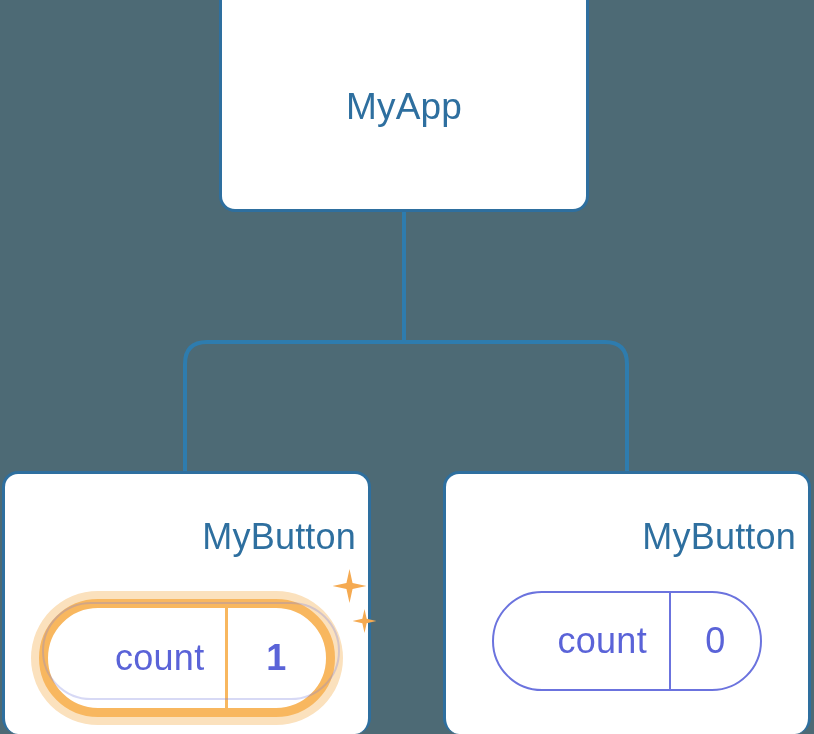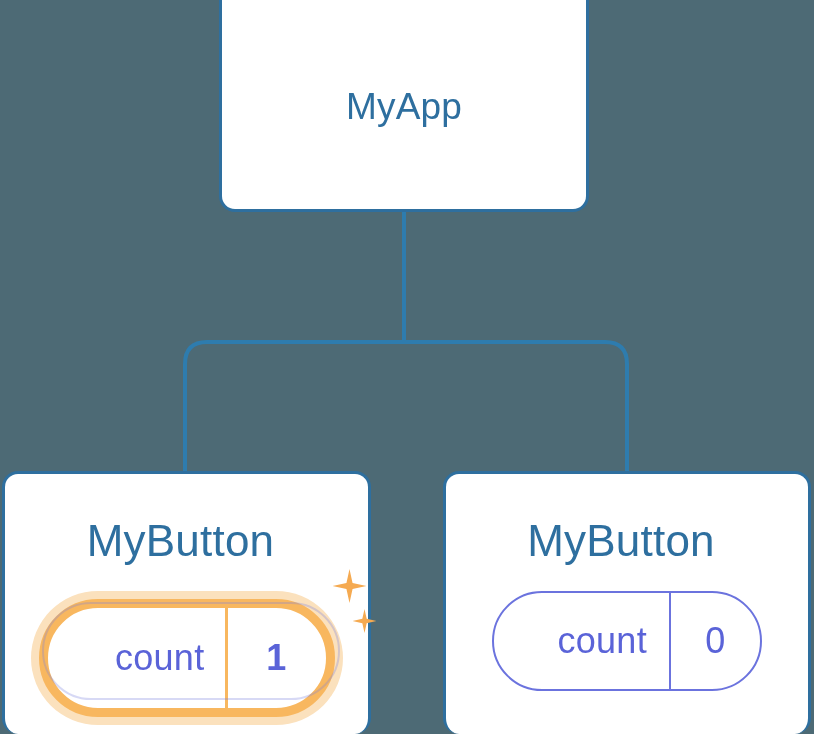--- a/index.html
+++ b/index.html
@@ -82,22 +82,22 @@
   .child-inner {
     position: relative;
     width: 100%;
     height: 100%;
   }
   .child-node .node-title {
     position: absolute;
     top: 45px;
     left: 0;
     right: 12px;
-    text-align: center;
-    font-size: 44px;
+    text-align: right;
+    font-size: 36px;
   }
 
   
   .pill-wrap {
     position: absolute;
     top: 117px;
     left: 50%;
     transform: translateX(-50%);
   }
   .pill {

